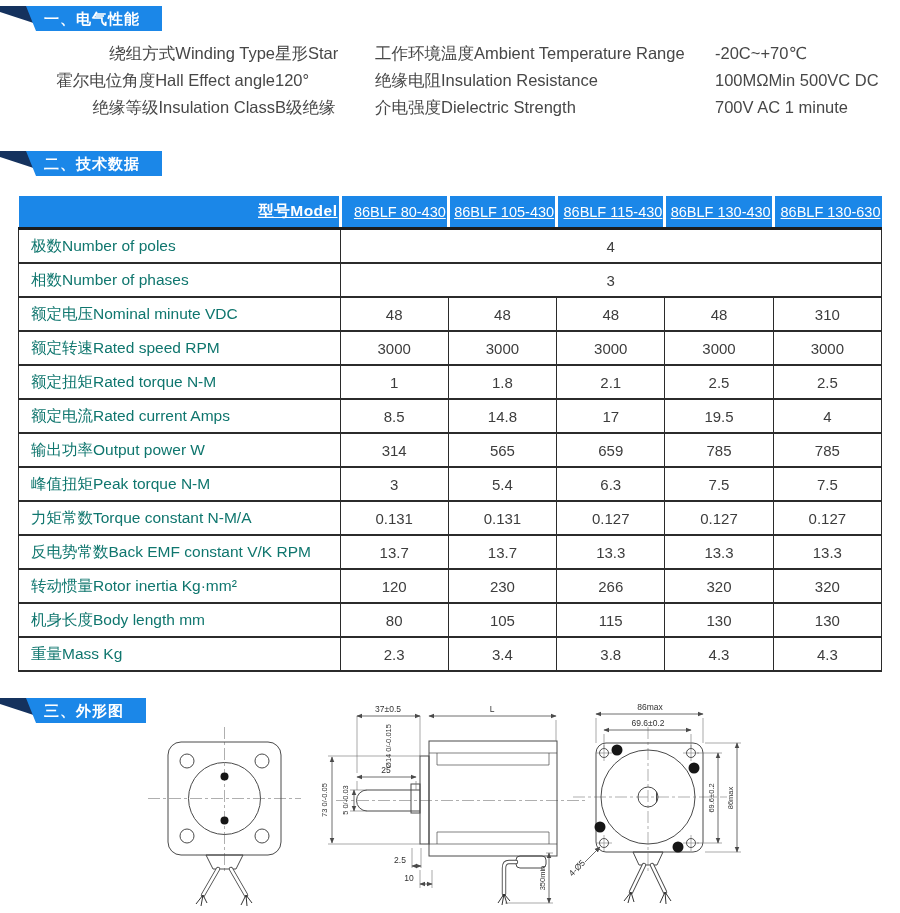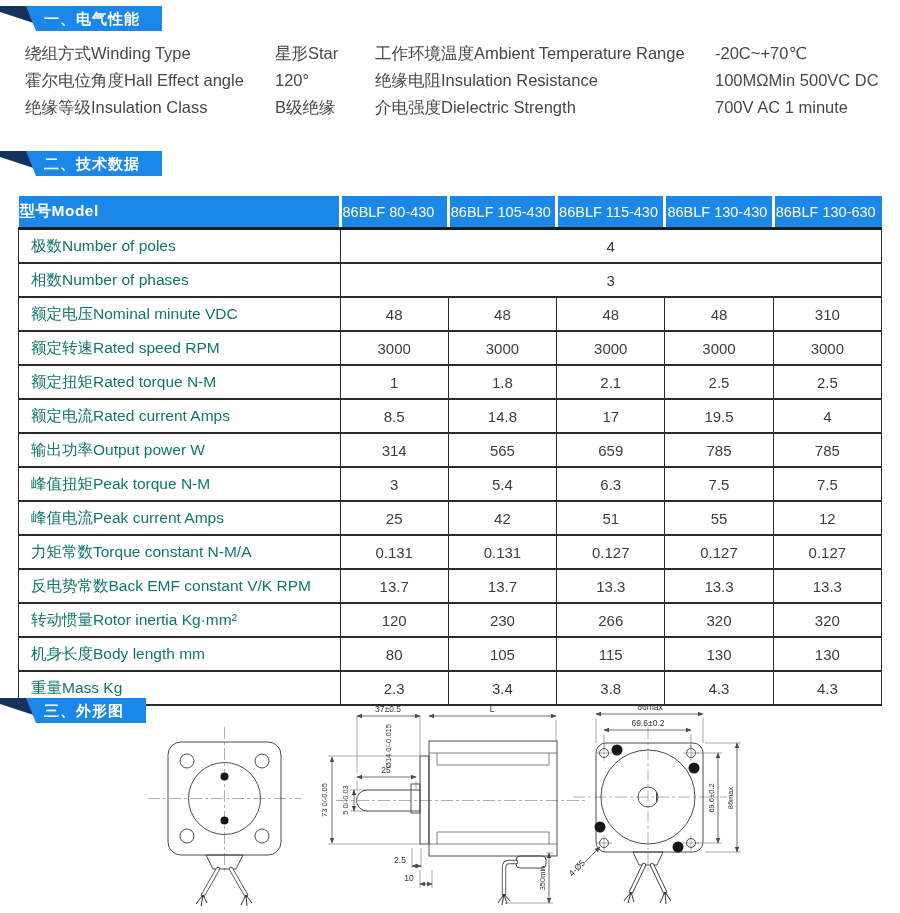--- a/index.html
+++ b/index.html
@@ -19,32 +19,33 @@
     position:absolute;left:26px;top:0;height:25px;line-height:25px;
     padding:0 22px 0 18px;background:var(--accent,#1b87e8);color:#fff;
     font-size:15px;font-weight:bold;letter-spacing:1px;white-space:nowrap;
     clip-path:polygon(0 0,100% 0,100% 100%,10px 100%);
   }
   
   .spec-block{position:absolute;top:40px;}
   #elec-left{left:25px;width:350px;}
   #elec-right{left:375px;width:510px;}
   .spec-row{display:flex;height:27px;line-height:27px;font-size:16.5px;color:#474747;}
-  #elec-left .spec-label{width:250px;}
+  #elec-left .spec-label{width:250px;text-align:right;}
   #elec-left .spec-value{flex:1;}
   #elec-right .spec-label{width:340px;}
   #elec-right .spec-value{flex:1;}
   .spec-label,.spec-value{white-space:nowrap;overflow:visible;}
   
   .table-wrap{position:absolute;left:18px;top:196px;}
   table.spec-table{border-collapse:collapse;table-layout:fixed;width:864px;color:#333;}
   .spec-table th{
     background:var(--accent,#1b87e8);color:#fff;height:29px;
-    font-size:14.5px;font-weight:normal;text-align:left;vertical-align:middle;
+    font-size:14.5px;font-weight:normal;text-align:right;vertical-align:middle;
     border-bottom:3px solid #1c1c1c;
+    text-decoration:underline;
   }
   .spec-table th.model-th{width:318px;font-size:15.5px;font-weight:bold;letter-spacing:.5px;}
   .spec-table th + th{border-left:3px solid #fff;}
   .spec-table td{
     height:30px;border:1px solid #2b2b2b;border-top-width:2px;border-bottom-width:2px;
     vertical-align:middle;background:#fff;
   }
   .spec-table td.lab{text-align:left;padding-left:12px;font-size:15.5px;color:#0f766e;}
   .spec-table td.val{text-align:center;font-size:15px;color:#3d3d3d;}
   
@@ -165,28 +166,20 @@
           <td class="val">785</td>
           <td class="val">785</td>
         </tr>
         <tr>
           <td class="lab">峰值扭矩Peak torque N-M</td>
           <td class="val">3</td>
           <td class="val">5.4</td>
           <td class="val">6.3</td>
           <td class="val">7.5</td>
           <td class="val">7.5</td>
-        </tr>
-        <tr>
-          <td class="lab">峰值电流Peak current Amps</td>
-          <td class="val">25</td>
-          <td class="val">42</td>
-          <td class="val">51</td>
-          <td class="val">55</td>
-          <td class="val">12</td>
         </tr>
         <tr>
           <td class="lab">力矩常数Torque constant N-M/A</td>
           <td class="val">0.131</td>
           <td class="val">0.131</td>
           <td class="val">0.127</td>
           <td class="val">0.127</td>
           <td class="val">0.127</td>
         </tr>
         <tr>

